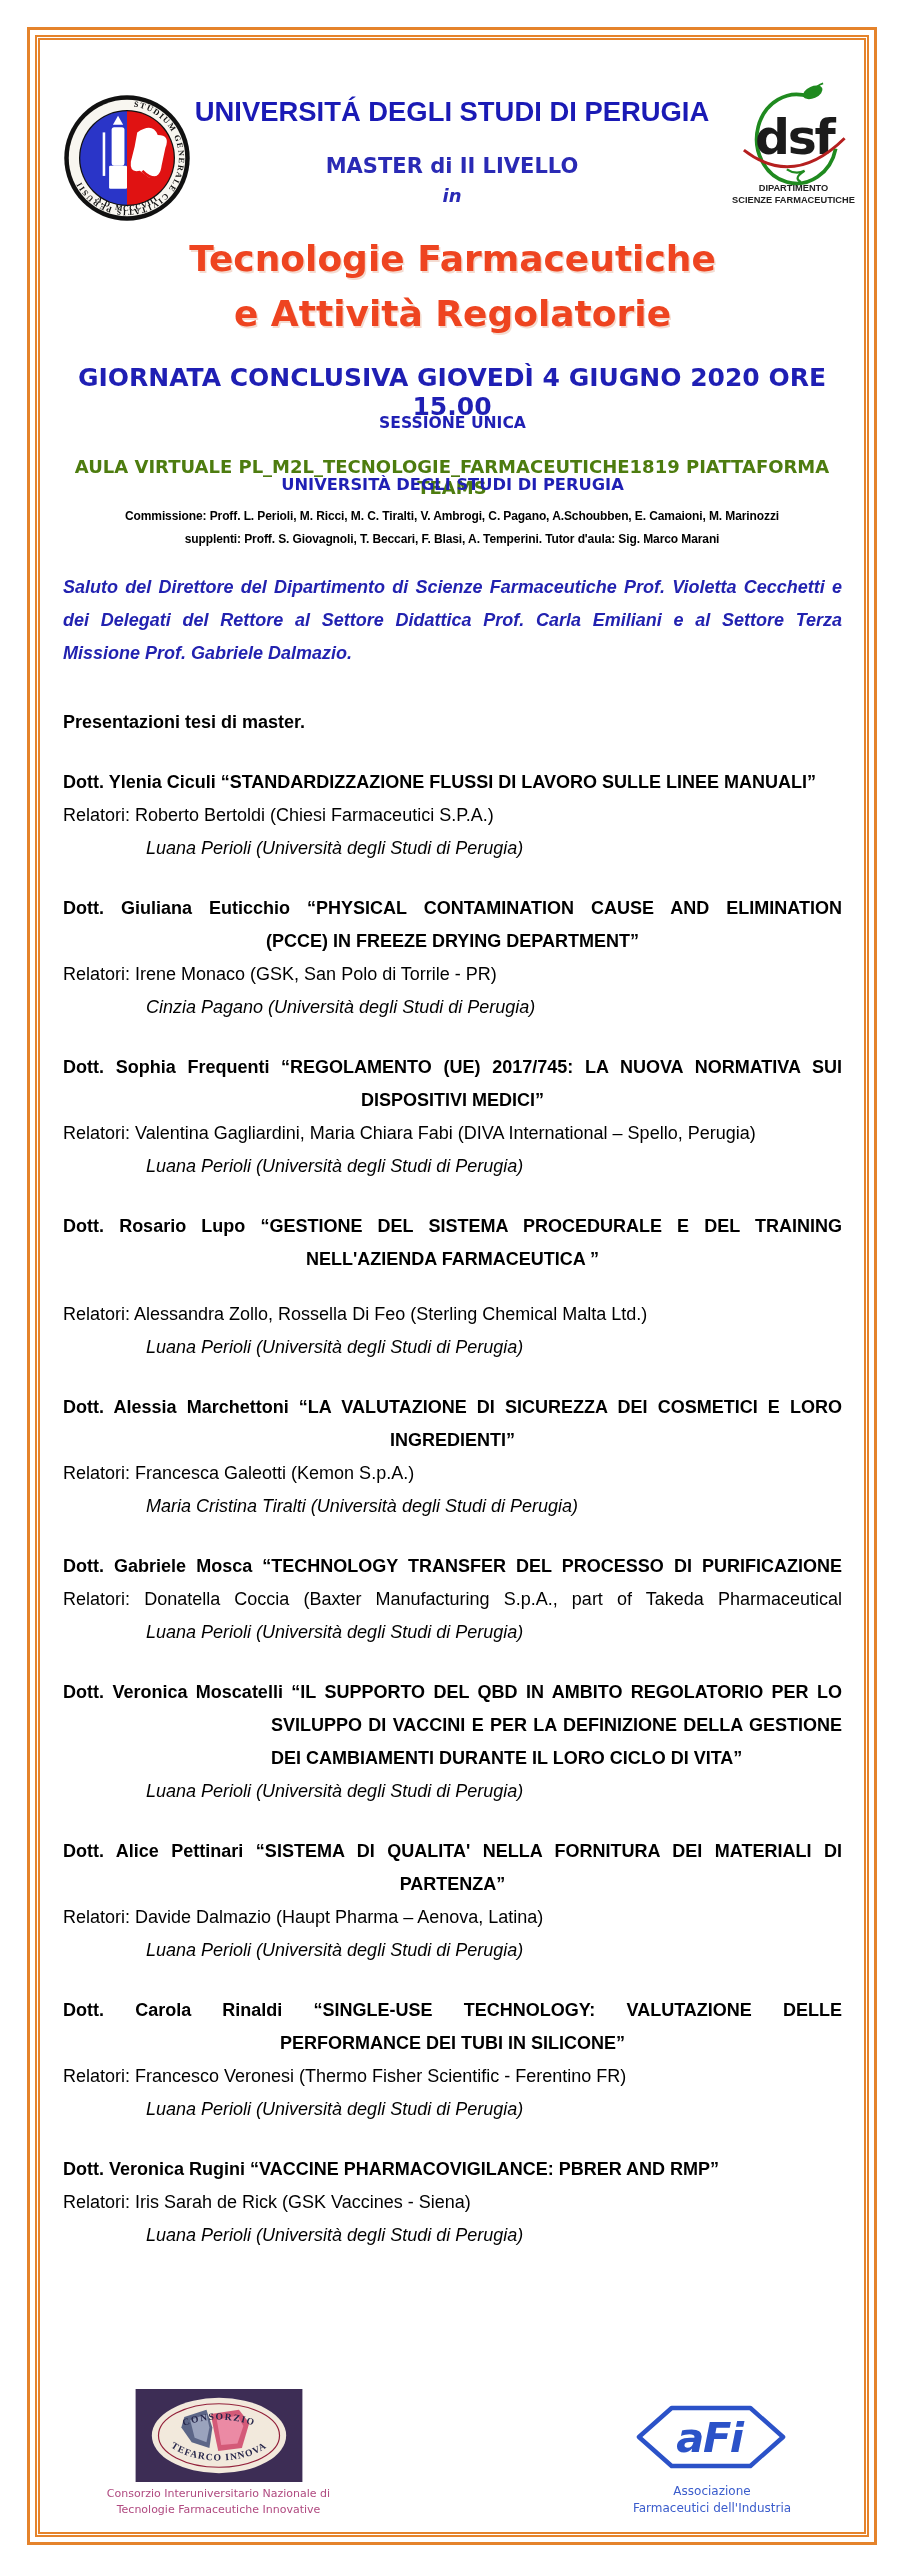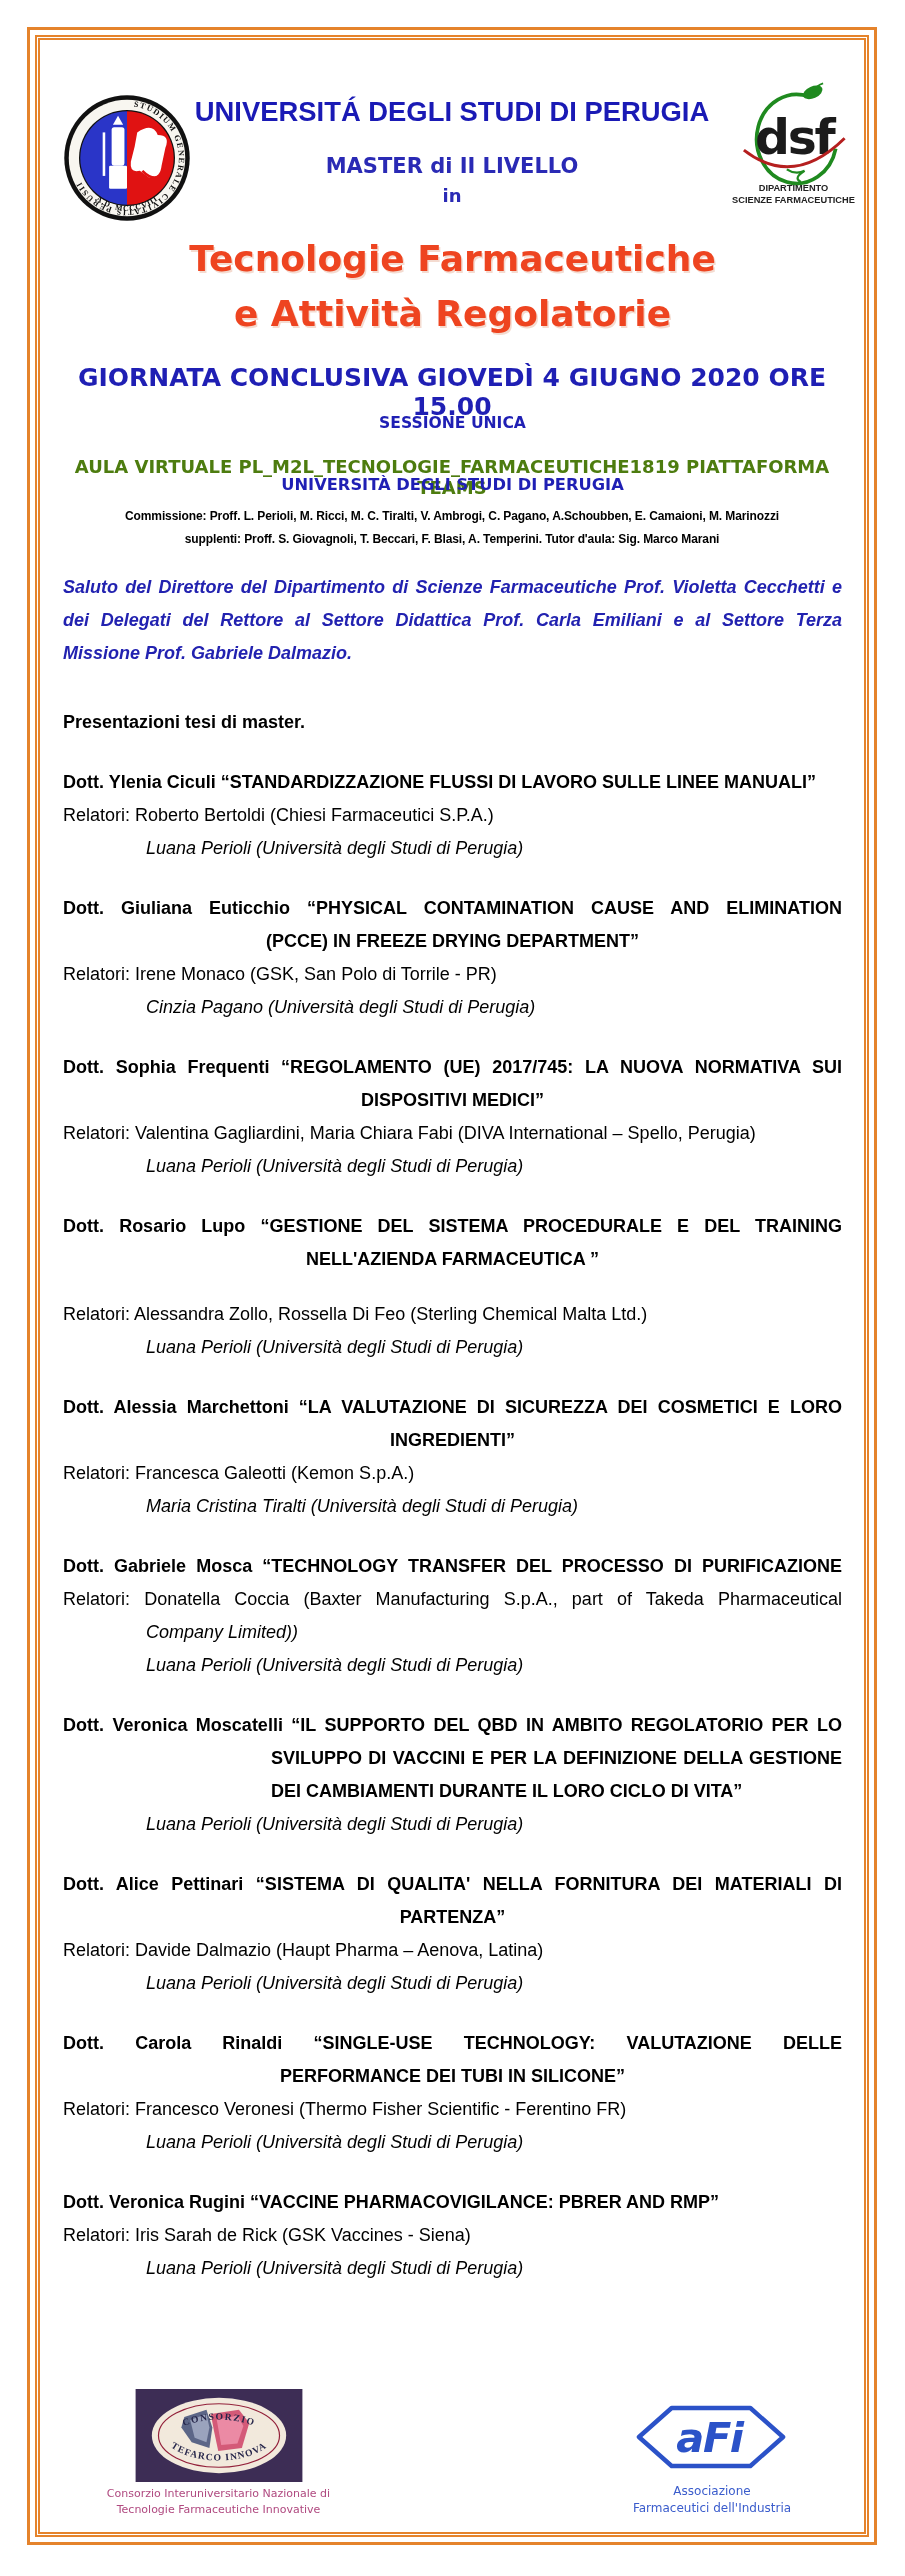--- a/index.html
+++ b/index.html
@@ -10,21 +10,21 @@
                border:3.7px solid #e5832b;pointer-events:none;}
   .frame-inner{position:absolute;left:35px;top:35px;right:36px;bottom:39px;
                border:5.2px double #e5832b;pointer-events:none;}
   
   .seal{position:absolute;left:63px;top:94px;width:128px;height:128px;}
   .hdr-univ{position:absolute;left:185px;top:96px;width:534px;text-align:center;
             font-weight:bold;font-size:27.4px;color:#1a1ab5;letter-spacing:0px;}
   .hdr-master{position:absolute;left:185px;top:154px;width:534px;text-align:center;
               font-family:"DejaVu Sans",sans-serif;font-weight:bold;font-size:21px;color:#2a2ab5;}
   .hdr-in{position:absolute;left:185px;top:185px;width:534px;text-align:center;
-          font-family:"DejaVu Sans",sans-serif;font-weight:bold;font-size:18px;color:#2a2ab5;}
+          font-family:"DejaVu Sans",sans-serif;font-weight:bold;font-size:18px;color:#2a2ab5;font-style:italic;}
   .dsf{position:absolute;left:723px;top:76px;width:141px;height:137px;}
   
   .main-title{position:absolute;left:63px;top:231px;width:779px;text-align:center;
               font-family:"DejaVu Sans",sans-serif;font-weight:bold;font-size:36px;line-height:55px;
               color:#ee4420;text-shadow:1.5px 2.2px 0 rgba(235,190,170,0.55);}
   
   .giornata{position:absolute;left:44px;top:363px;width:816px;text-align:center;
             font-family:"DejaVu Sans",sans-serif;font-weight:bold;font-size:25px;color:#1f1fb4;}
   .sessione{position:absolute;left:63px;top:414px;width:779px;text-align:center;
             font-family:"DejaVu Sans",sans-serif;font-weight:bold;font-size:15.6px;color:#1f1fb4;}
@@ -166,21 +166,20 @@
           <div class="c">INGREDIENTI”</div>
         </div>
         <div class="rl">Relatori: Francesca Galeotti (Kemon S.p.A.)</div>
         <div class="rl ri">Maria Cristina Tiralti (Università degli Studi di Perugia)</div>
       </div>
       <div class="thesis">
         <div class="t-title">
           <div class="j">Dott. Gabriele Mosca “TECHNOLOGY TRANSFER DEL PROCESSO DI PURIFICAZIONE</div>
         </div>
         <div class="rl rj">Relatori: Donatella Coccia (Baxter Manufacturing S.p.A., part of Takeda Pharmaceutical</div>
-        <div class="rl ri">Company Limited))</div>
         <div class="rl ri">Luana Perioli (Università degli Studi di Perugia)</div>
       </div>
       <div class="thesis">
         <div class="t-title">
           <div class="j">Dott. Veronica Moscatelli “IL SUPPORTO DEL QBD IN AMBITO REGOLATORIO PER LO</div>
           <div class="j2">SVILUPPO DI VACCINI E PER LA DEFINIZIONE DELLA GESTIONE</div>
           <div class="c2">DEI CAMBIAMENTI DURANTE IL LORO CICLO DI VITA”</div>
         </div>
         <div class="rl ri">Luana Perioli (Università degli Studi di Perugia)</div>
       </div>

